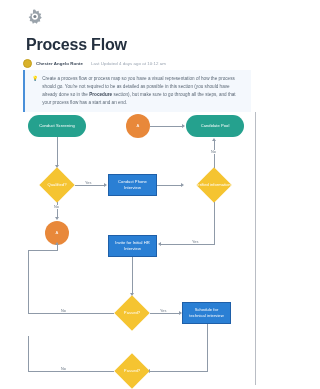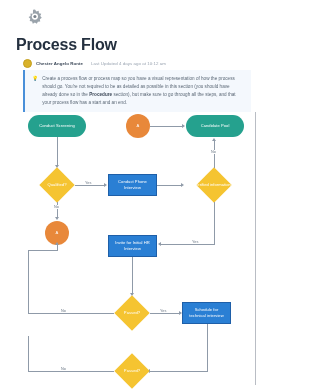--- a/index.html
+++ b/index.html
@@ -6,21 +6,21 @@
   body{
     width:300px;height:389px;overflow:hidden;background:#ffffff;
     font-family:"Liberation Sans","DejaVu Sans",sans-serif;
     -webkit-font-smoothing:antialiased;
   }
   .page{position:relative;width:300px;height:389px;background:#fff;}
 
   
   .doc-icon{position:absolute;left:24px;top:8px;width:22px;height:22px;}
   .doc-title{
-    position:absolute;left:16px;top:36px;
+    position:absolute;left:26px;top:36px;
     font-size:16px;font-weight:700;color:#24303f;letter-spacing:-.2px;
   }
   .meta-row{position:absolute;left:23px;top:59px;display:flex;align-items:center;gap:4px;}
   .avatar{
     width:7px;height:7px;border-radius:50%;
     background:#d9b22a;border:1px solid #c49f1e;flex:0 0 auto;
   }
   .meta-author{font-size:4.4px;font-weight:700;color:#3c4858;letter-spacing:.05px;}
   .meta-updated{font-size:4.4px;color:#9aa4b1;margin-left:4px;letter-spacing:.05px;}
 

